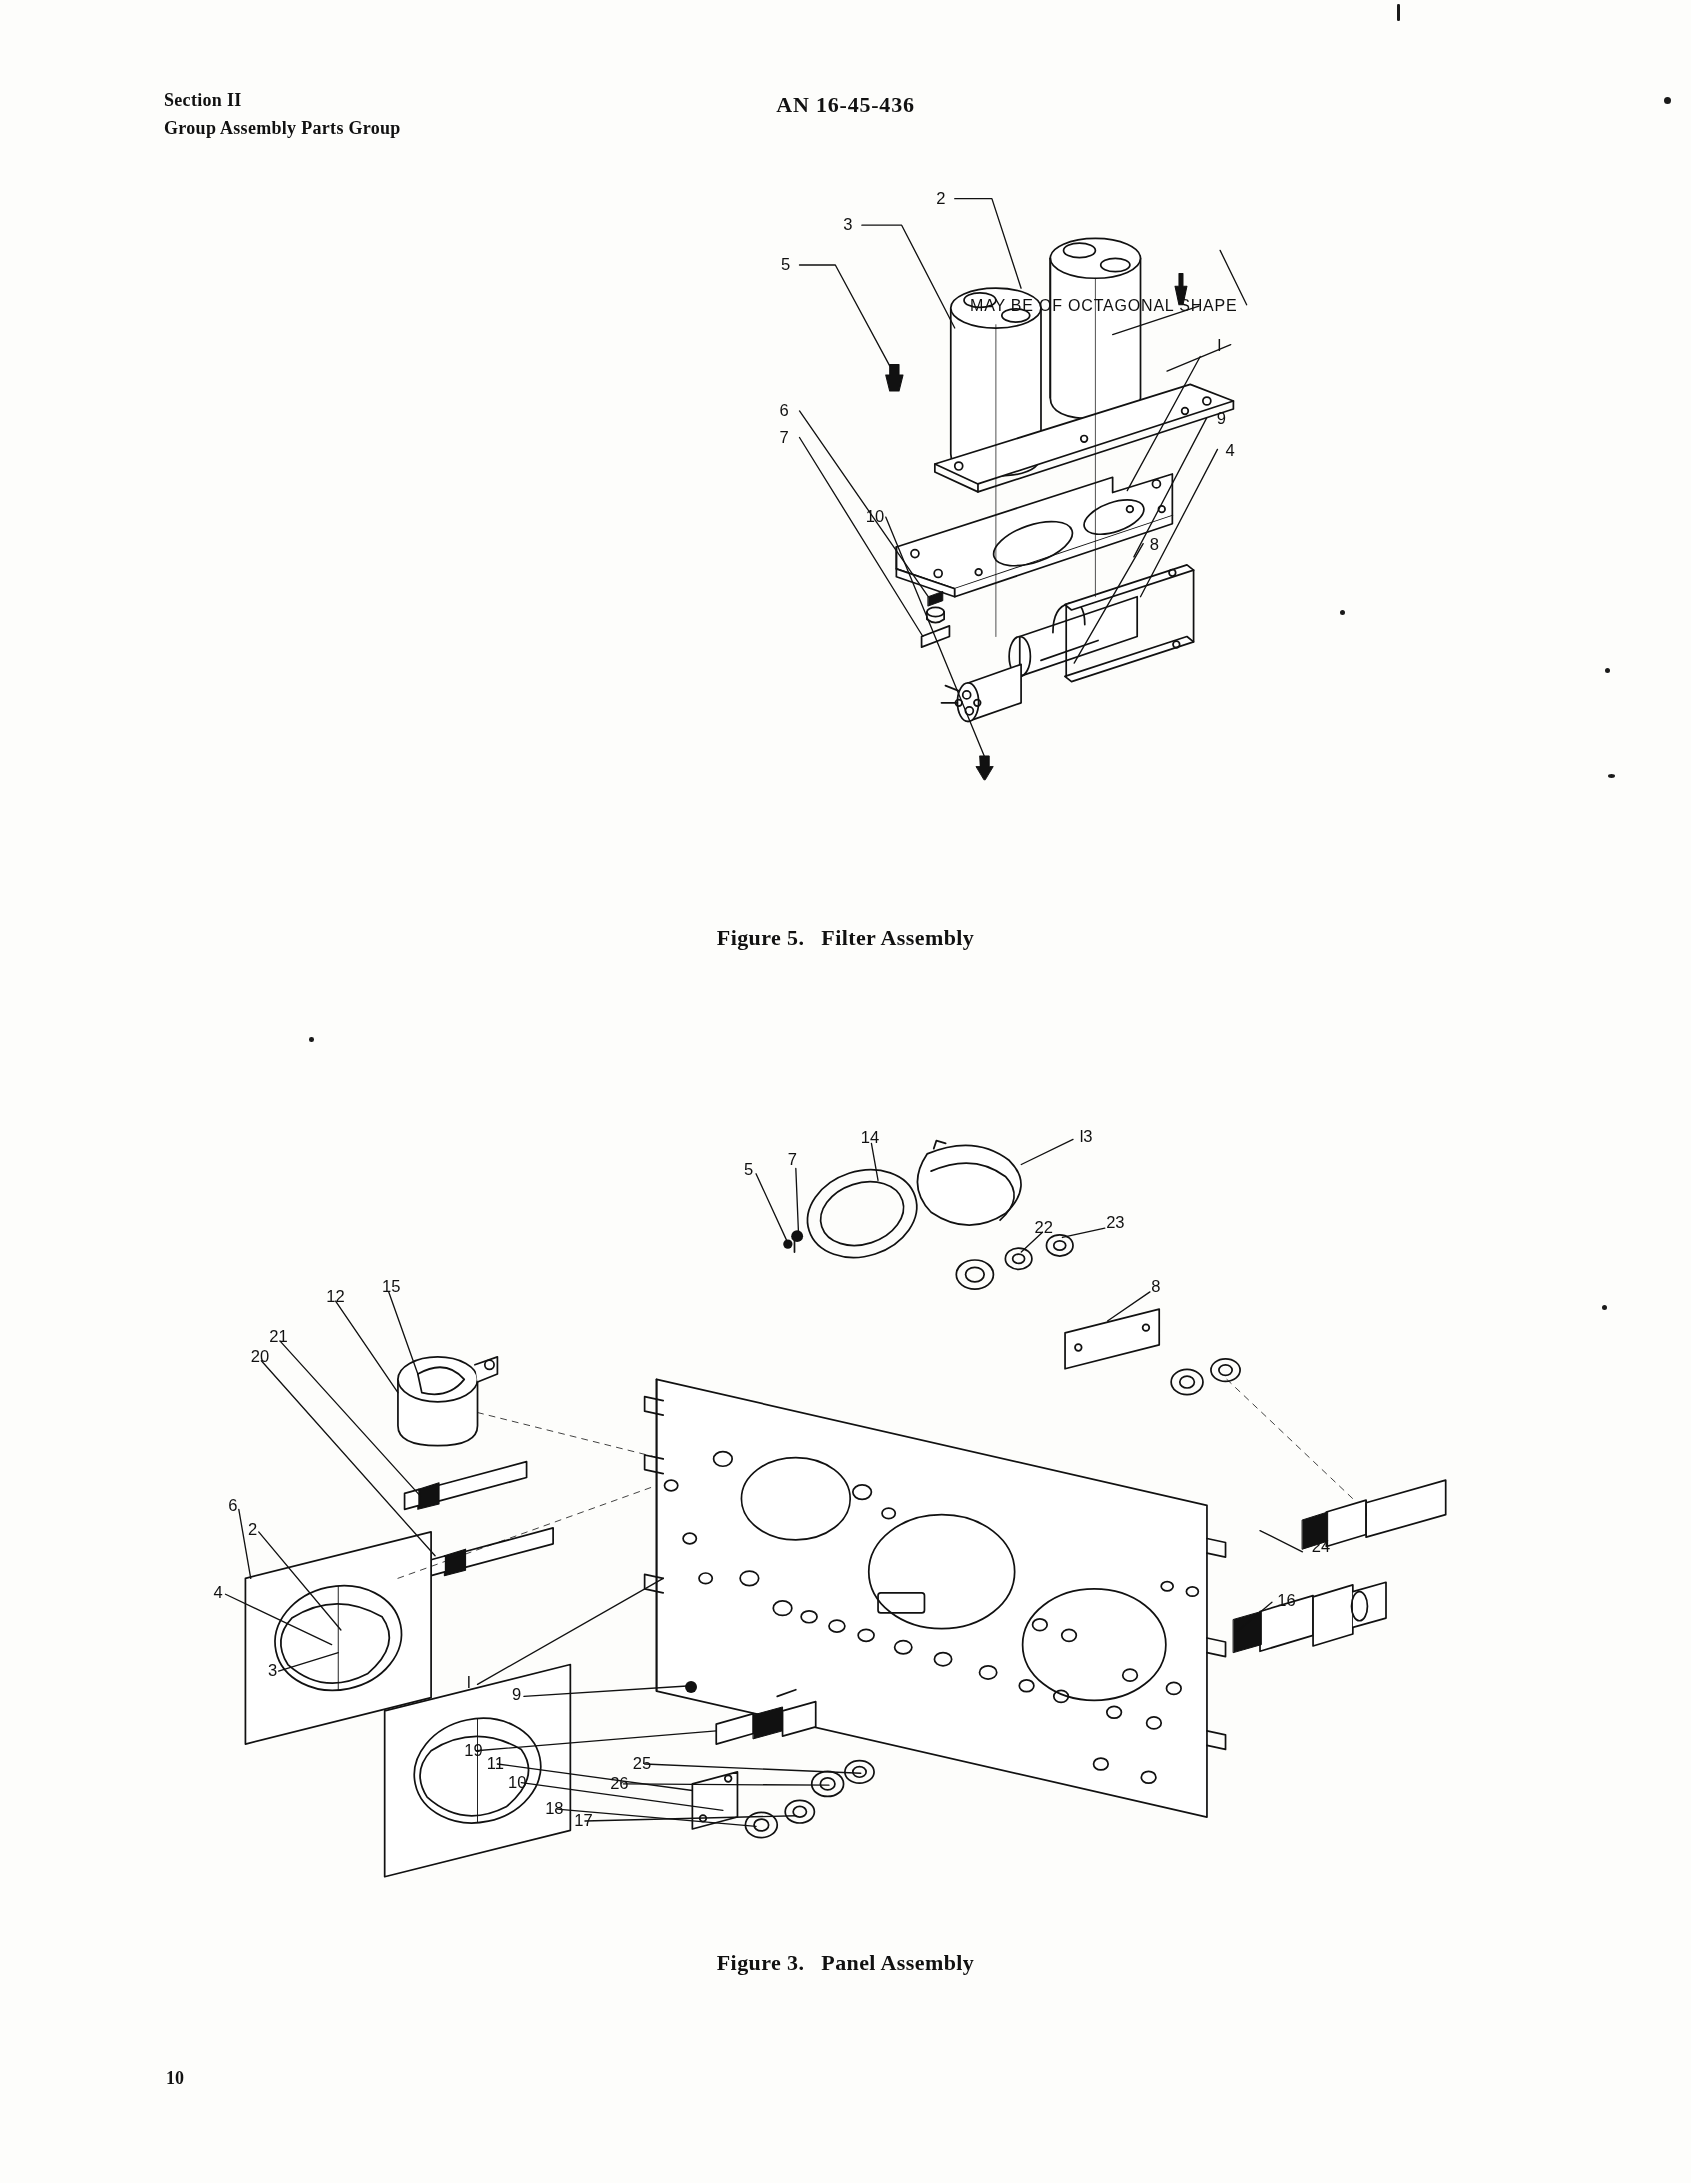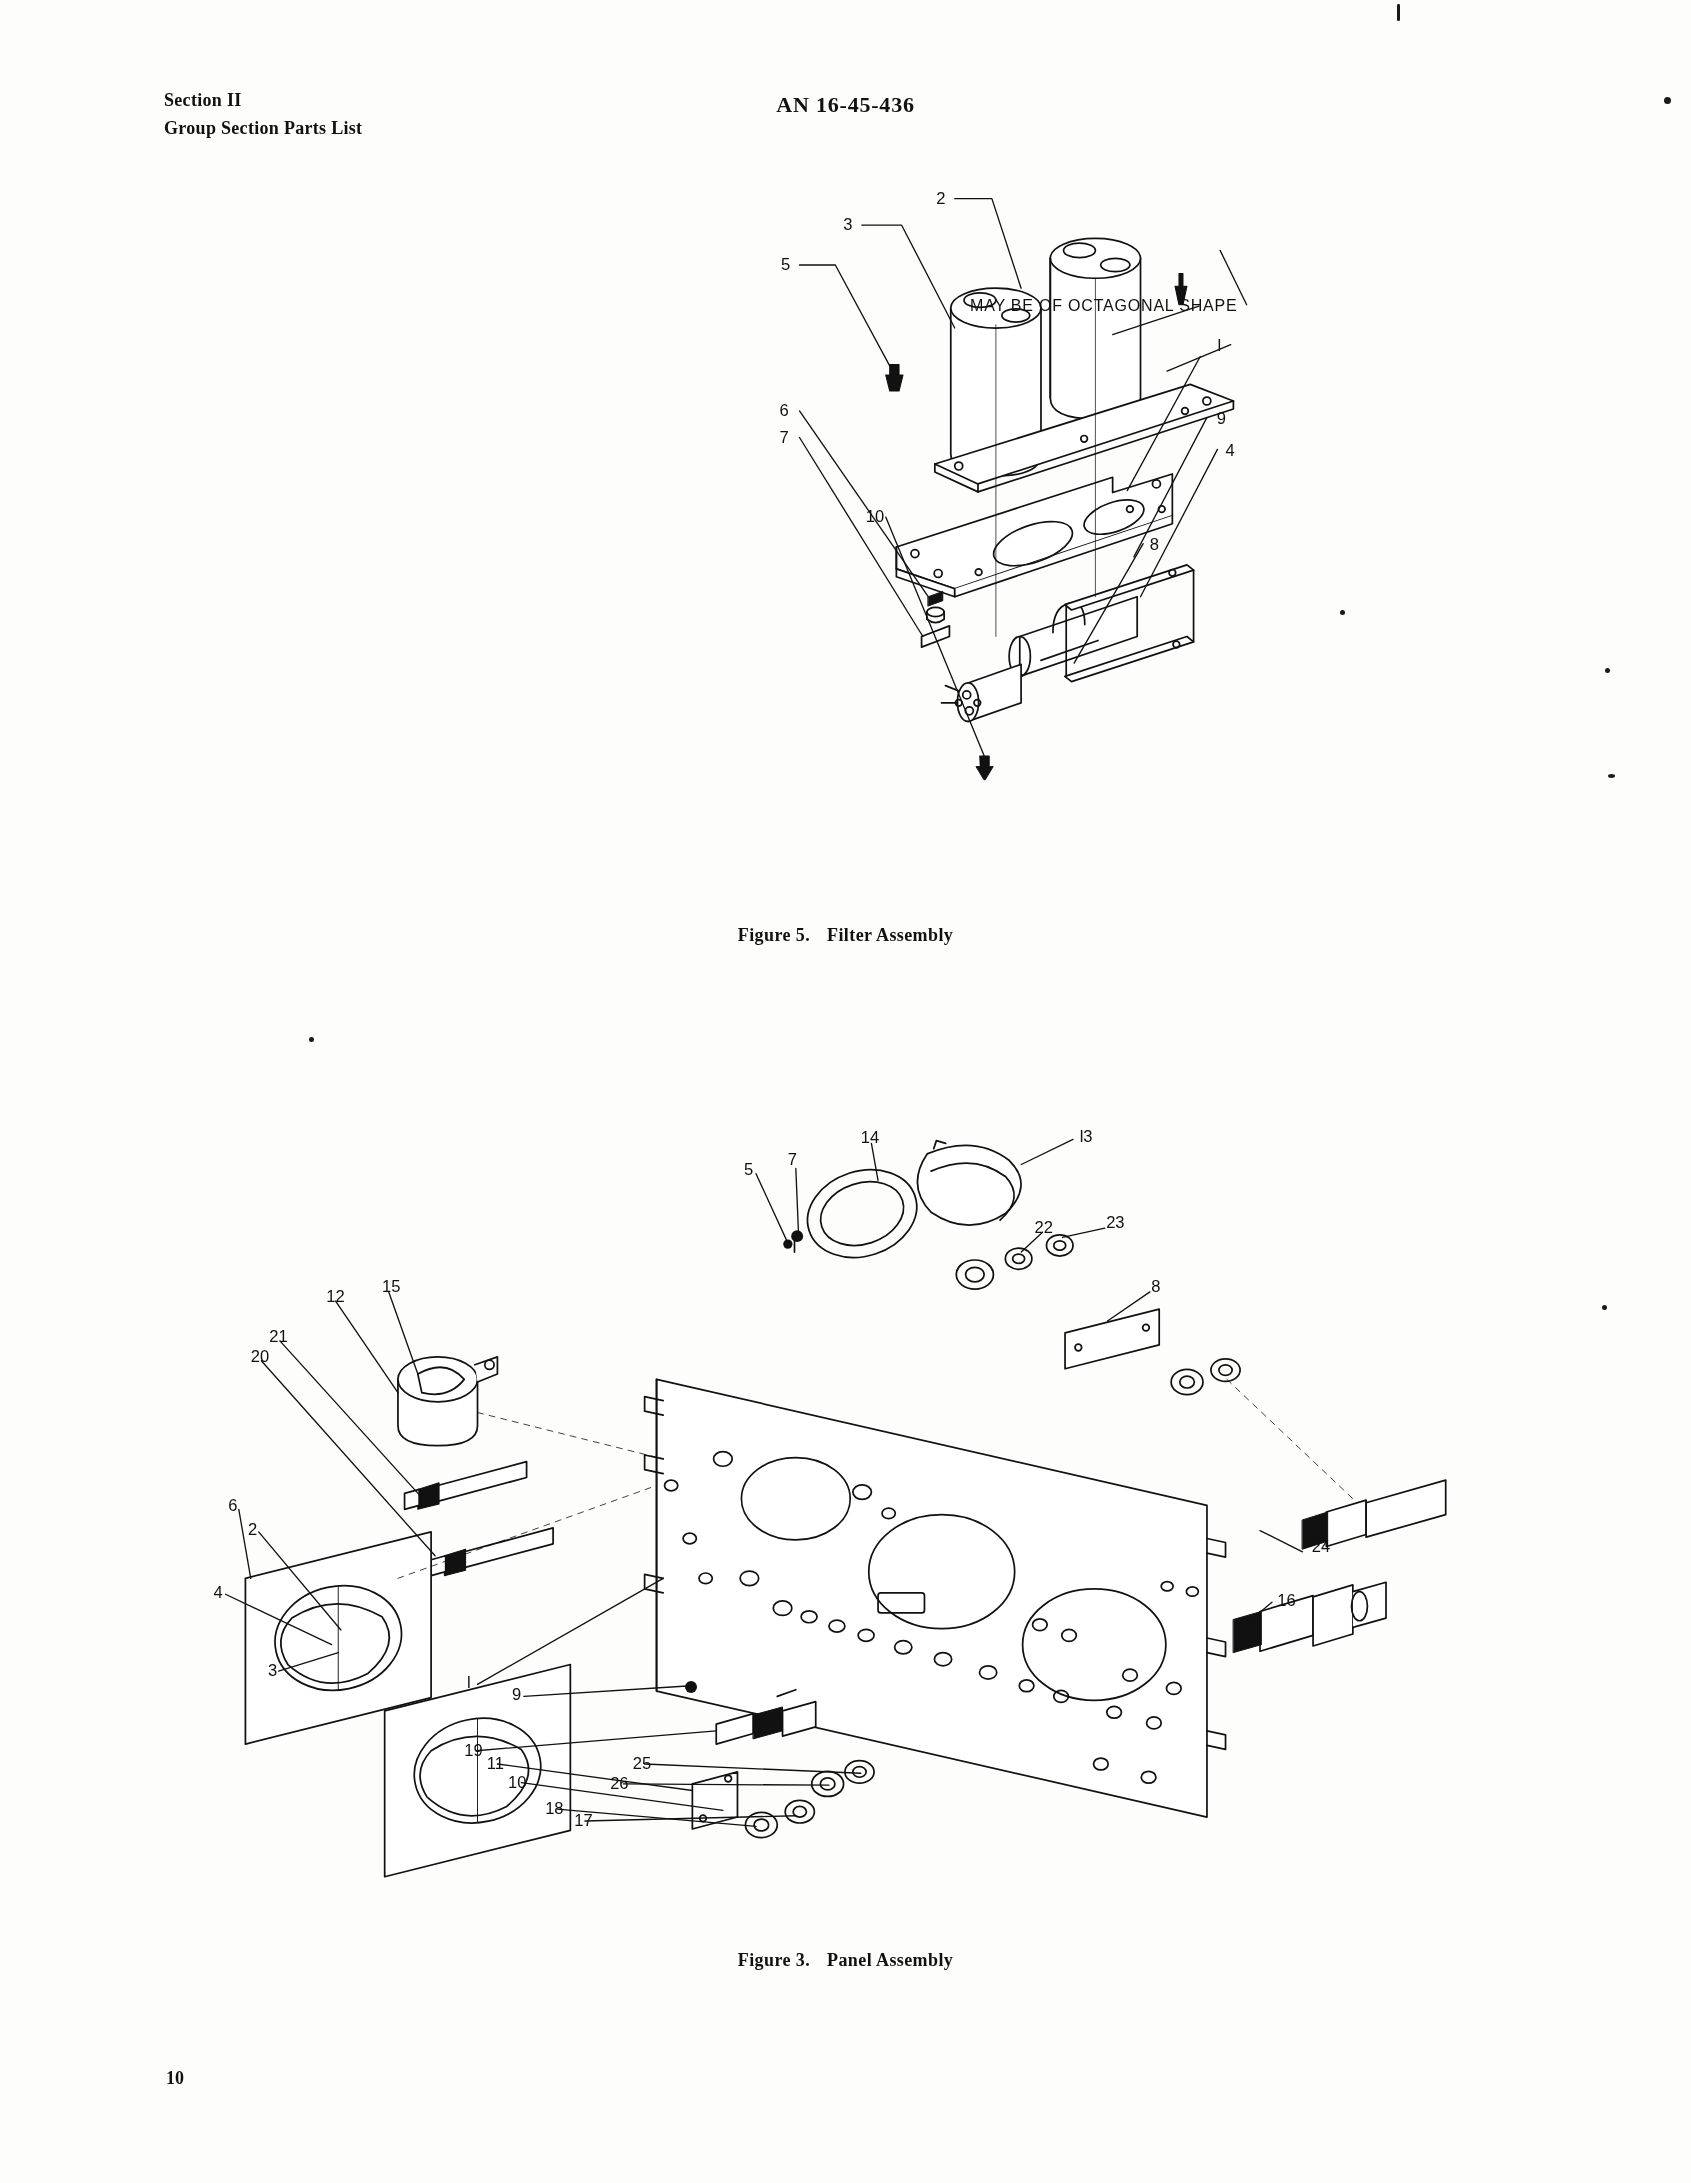--- a/index.html
+++ b/index.html
@@ -51,21 +51,21 @@
     border-radius: 50%;
   }
 
   
   .caption {
     position: absolute;
     width: 1691px;
     left: 0;
     text-align: center;
     font-family: "Liberation Serif", serif;
-    font-size: 18px;
+    font-size: 22px;
     font-weight: 700;
     letter-spacing: 0.4px;
   }
   .caption .num { margin-right: 17px; }
 
   
   .page-no {
     position: absolute;
     left: 166px;
     top: 2068px;
@@ -82,21 +82,21 @@
 
   
 </style>
 </head>
 <body>
 
 <div class="page">
 
   <div class="hdr-left">
     <div>Section II</div>
-    <div>Group Section Parts List</div>
+    <div>Group Assembly Parts Group</div>
   </div>
   <div class="hdr-center">AN 16-45-436</div>
 
   <div class="mark" style="left:1397px;top:4px;width:3.3px;height:17px;border-radius:1.3px;"></div>
   <div class="mark" style="left:1664px;top:97px;width:7.3px;height:7.3px;"></div>
   <div class="mark" style="left:1340px;top:610px;width:5.3px;height:5.3px;"></div>
   <div class="mark" style="left:1605px;top:668px;width:5.3px;height:5.3px;"></div>
   <div class="mark" style="left:1608px;top:774px;width:7.3px;height:4px;"></div>
   <div class="mark" style="left:1602px;top:1305px;width:5.3px;height:5.3px;"></div>
   <div class="mark" style="left:309px;top:1037px;width:4.6px;height:4.6px;"></div>

